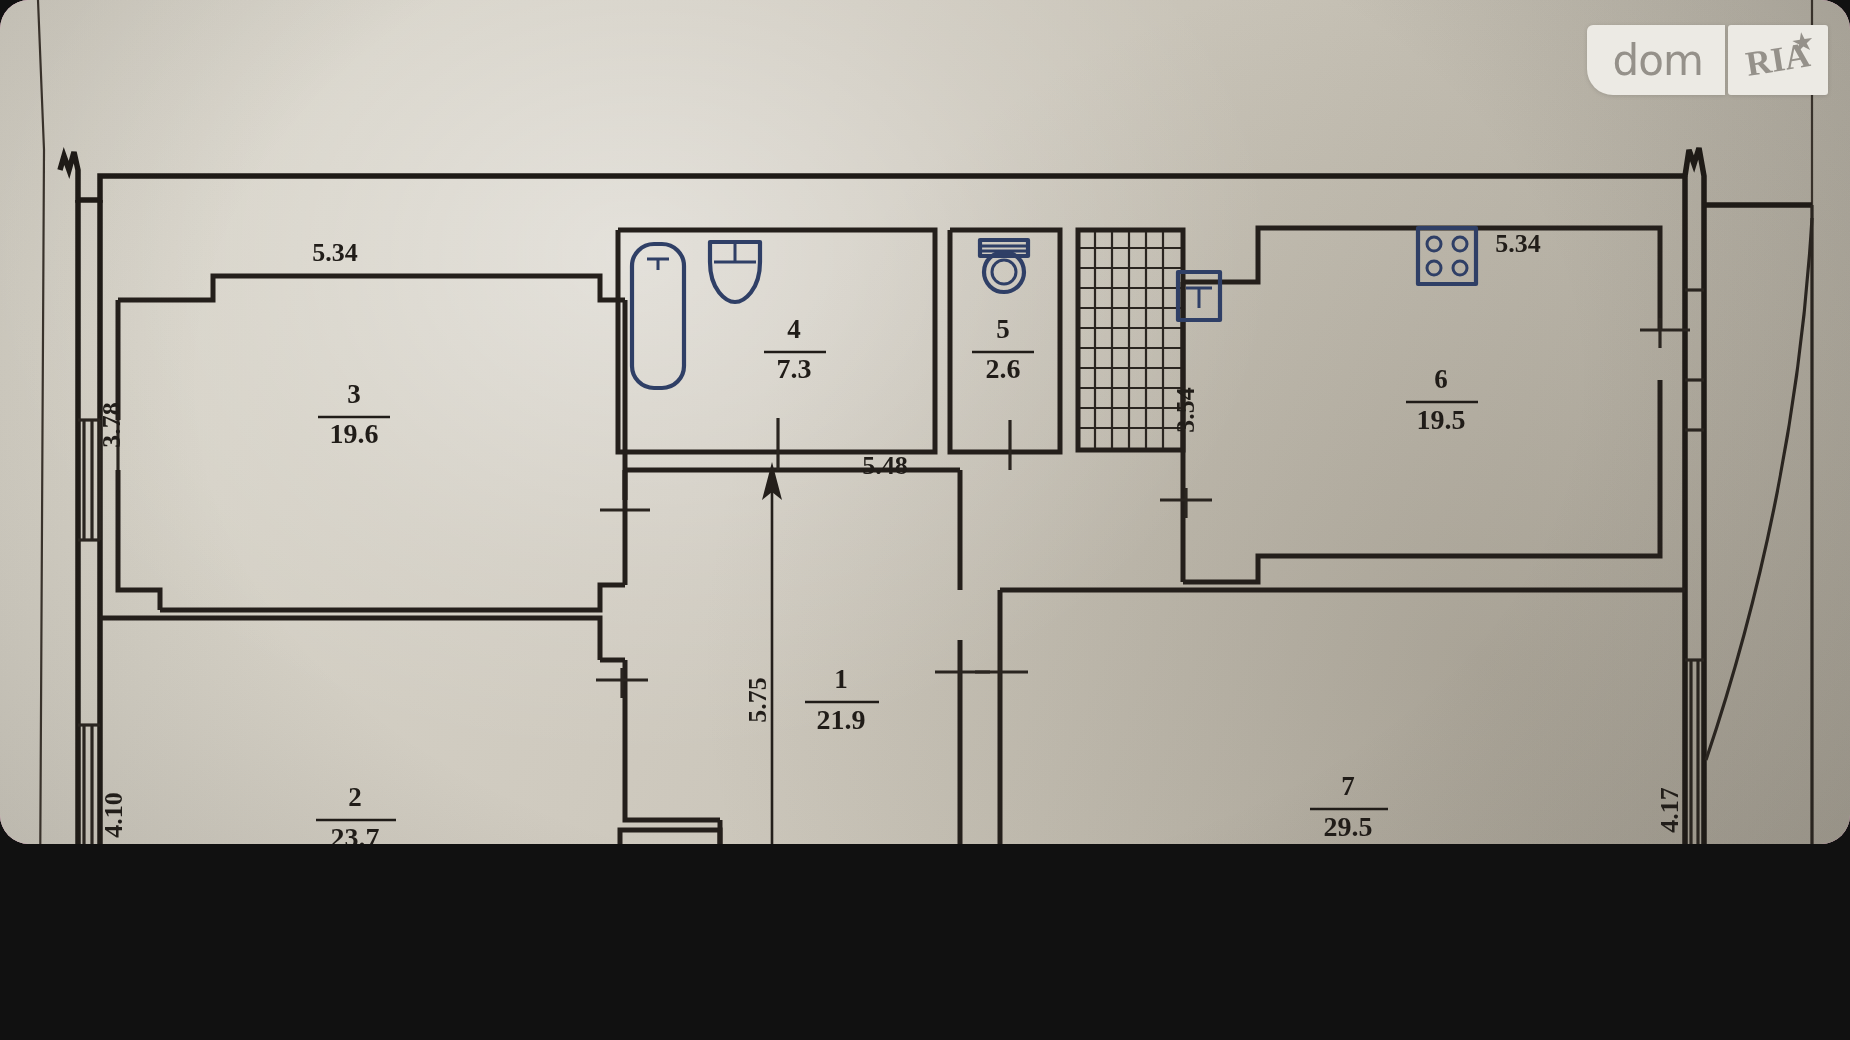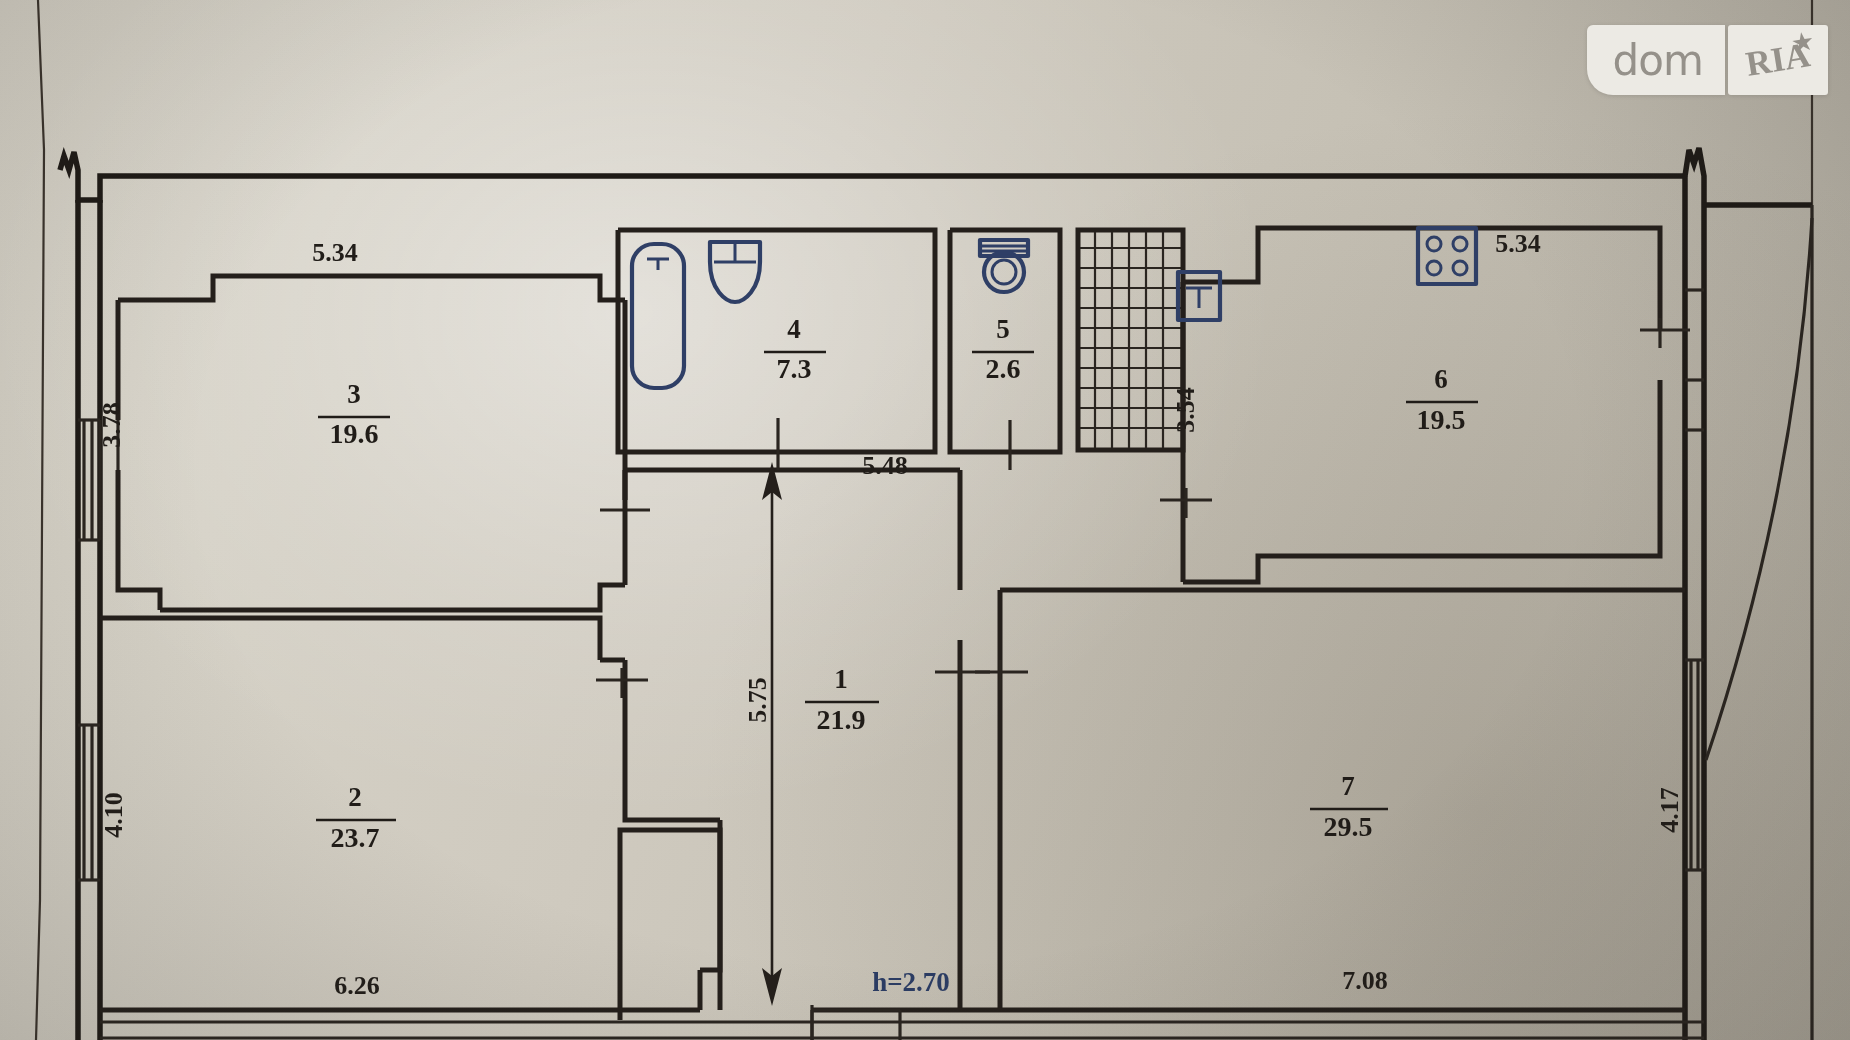--- a/index.html
+++ b/index.html
@@ -1,22 +1,23 @@
 <!DOCTYPE html>
 <html><head>
 <meta charset="utf-8">
 <title>Floor Plan</title>
 <style>
   html,body{margin:0;padding:0;background:#111;}
   body{font-family:"Liberation Sans",sans-serif;}
   #stage{
     position:relative;
-    width:1850px;height:1040px;
+    width:1850px;height:844px;
     overflow:hidden;
     background:#f9a8d4;
+    border-radius:29px;
   }
   
   #paper{
     position:absolute;inset:0;
     background:
       radial-gradient(ellipse 900px 700px at 34% 30%, rgba(255,255,255,0.42) 0%, rgba(255,255,255,0.12) 45%, rgba(255,255,255,0) 72%),
       radial-gradient(ellipse 1000px 900px at 80% 78%, rgba(120,112,98,0.30) 0%, rgba(120,112,98,0.10) 50%, rgba(0,0,0,0) 78%),
       linear-gradient(110deg, #d8d4c9 0%, #d5d1c6 18%, #cfcabf 40%, #c6c1b5 62%, #bdb8ac 82%, #b6b1a5 100%);
   }
   #grain{

